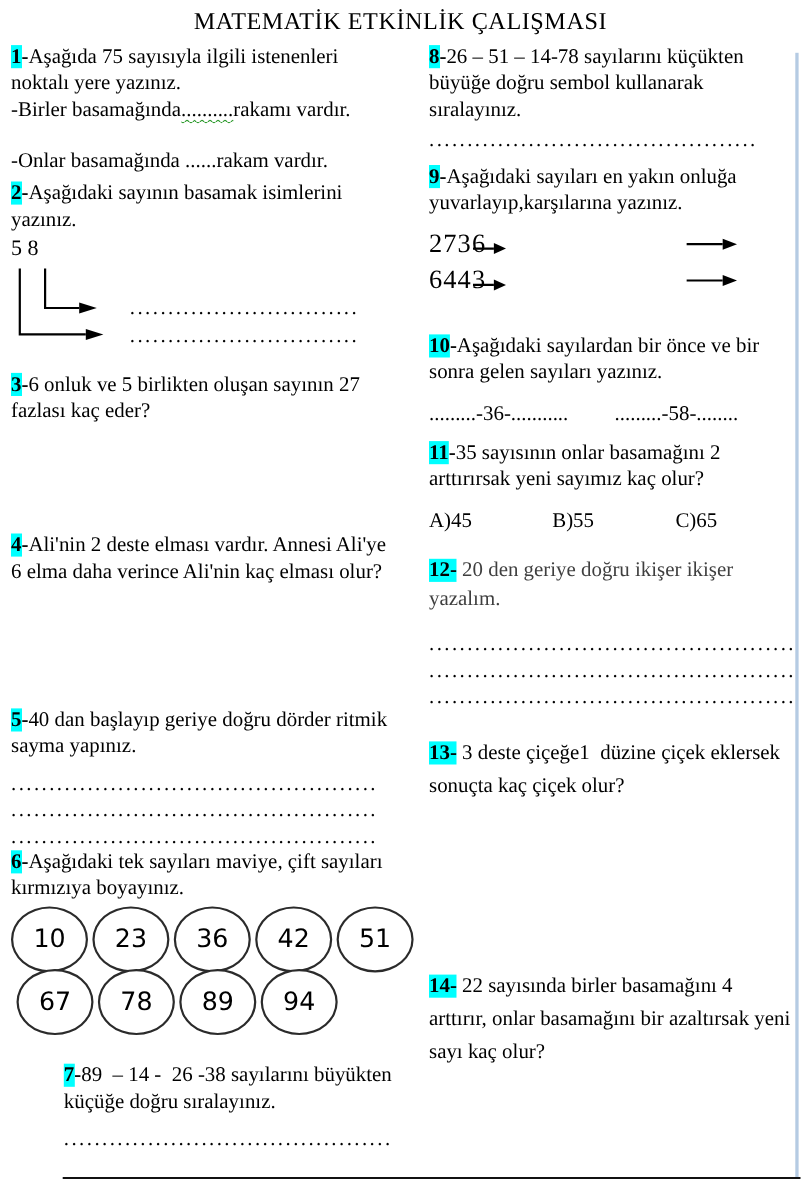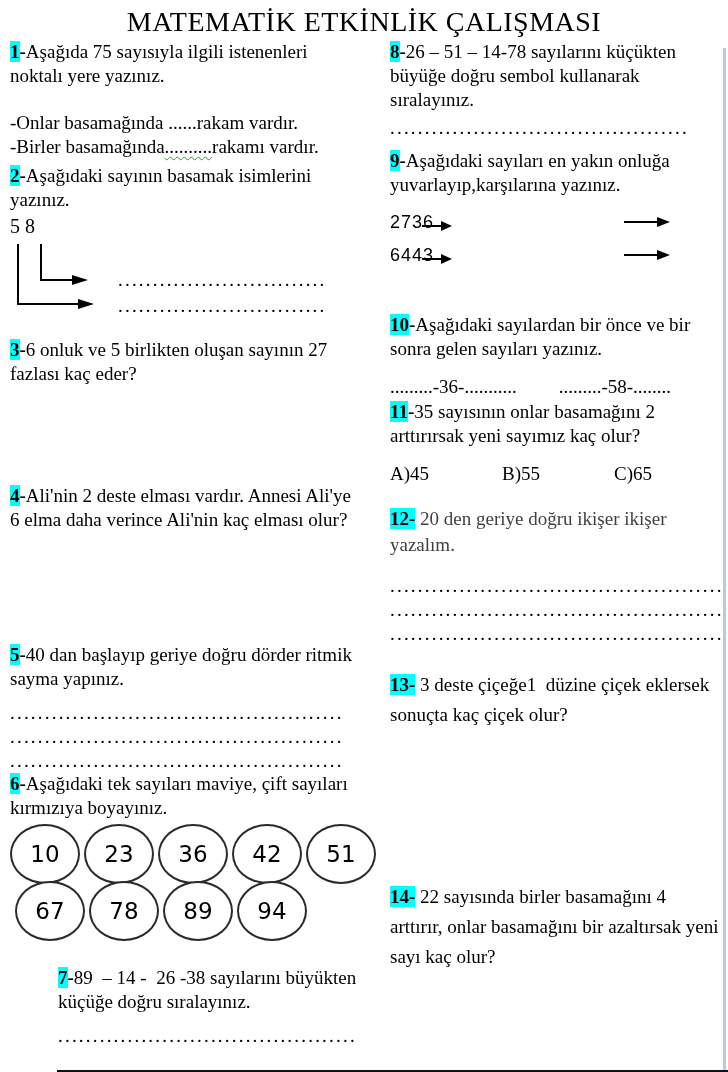--- a/index.html
+++ b/index.html
@@ -1,19 +1,19 @@
 <!DOCTYPE html>
 <html><head>
 <meta charset="utf-8">
 <style>
   html,body{margin:0;padding:0;background:#ffffff;}
   #page{position:relative;width:728px;height:1072px;background:#ffffff;overflow:hidden;
         font-family:"Liberation Serif",serif;color:#000;}
   .title{position:absolute;top:6px;left:0;width:100%;text-align:center;
-         font-size:28px;letter-spacing:.5px;}
+         font-size:22px;letter-spacing:.5px;}
   .col{position:absolute;top:0;height:1072px;}
   #col-left{left:10px;width:352px;}
   #col-right{left:390px;width:332px;}
   .q{position:absolute;left:0;width:100%;font-size:19px;line-height:24px;}
   .body{white-space:pre-wrap;}
   .num{font-weight:bold;background:#00ffff;white-space:pre;}
   .dash{font-weight:bold;}
   .fill{white-space:pre-wrap;}
   .gap{margin-top:23px;}
   .dots{letter-spacing:2.2px;white-space:nowrap;overflow:hidden;display:block;}
@@ -27,21 +27,21 @@
   .ansdots{position:absolute;left:108px;width:215px;}
   
   .circle-row{display:flex;gap:4px;margin-top:4px;}
   .circle-row.second{margin-top:-3px;padding-left:5px;}
   .circle{width:66px;height:56px;border:2px solid #2b2b2b;border-radius:50%;
           display:flex;align-items:center;justify-content:center;flex:0 0 auto;
           font-family:"DejaVu Sans",sans-serif;font-size:23px;background:#fff;}
   
   .round-rows{margin-top:8px;}
   .round-row{display:flex;align-items:center;height:33px;}
-  .round-num{font-family:Liberation Sans, sans-serif;font-size:18px;letter-spacing:1px;}
+  .round-num{font-family:Liberation Serif, serif;font-size:24px;letter-spacing:1px;}
   .sm-arrow{margin-left:-12px;margin-top:8px;}
   .lg-arrow{margin-left:auto;margin-right:52px;}
   
   .before-after{margin-top:14px;white-space:pre;}
   .ba-second{margin-left:42px;}
   
   .options{margin-top:14px;}
   .opt{display:inline-block;width:112px;}
   .opt:last-child{width:auto;}
   .q12-text{color:#3f3f3f;}
@@ -55,22 +55,22 @@
 <body>
 
 <div id="page">
 
   <div class="title">MATEMATİK ETKİNLİK ÇALIŞMASI</div>
 
   <div class="col" id="col-left">
 
     <div class="q" style="top:40px;">
       <span class="num">1</span><span class="dash">-</span><span class="body">Aşağıda 75 sayısıyla ilgili istenenleri noktalı yere yazınız.</span>
+      <div class="fill"><span>-Birler basamağında</span><span class="squiggle">..........</span><span>rakamı vardır.</span></div>
       <div class="fill gap"><span>-Onlar basamağında </span><span>......</span><span>rakam vardır.</span></div>
-      <div class="fill"><span>-Birler basamağında</span><span class="squiggle">..........</span><span>rakamı vardır.</span></div>
     </div>
 
     <div class="q" style="top:164px;">
       <span class="num">2</span><span class="dash">-</span><span class="body">Aşağıdaki sayının basamak isimlerini yazınız.</span>
       <div class="digits">5 8</div>
       <div class="diagram">
         <svg width="100" height="88">
           <polyline points="31,4 31,40 62,40" fill="none" stroke="#000" stroke-width="2"></polyline>
           <polygon points="62,35 62,45 78,40" fill="#000"></polygon>
           <polyline points="8,4 8,64 68,64" fill="none" stroke="#000" stroke-width="2"></polyline>
@@ -154,21 +154,21 @@
               <polygon points="19,1 19,11 30,6" fill="#000"></polygon>
             </svg>
           <svg class="lg-arrow" width="46" height="12">
               <line x1="0" y1="6" x2="33" y2="6" stroke="#000" stroke-width="2"></line>
               <polygon points="33,1 33,11 46,6" fill="#000"></polygon>
             </svg>
         </div>
       </div>
     </div>
 
-    <div class="q" style="top:313px;">
+    <div class="q" style="top:303px;">
       <span class="num">10</span><span class="dash">-</span><span class="body">Aşağıdaki sayılardan bir önce ve bir sonra gelen sayıları yazınız.</span>
       <div class="before-after"><span class="dots-inline">.........-36-...........</span><span class="dots-inline ba-second">.........-58-........</span></div>
     </div>
 
     <div class="q" style="top:400px;">
       <span class="num">11</span><span class="dash">-</span><span class="body">35 sayısının onlar basamağını 2 arttırırsak yeni sayımız kaç olur?</span>
       <div class="options">
         <span class="opt">A)45</span><span class="opt">B)55</span><span class="opt">C)65</span>
       </div>
     </div>

